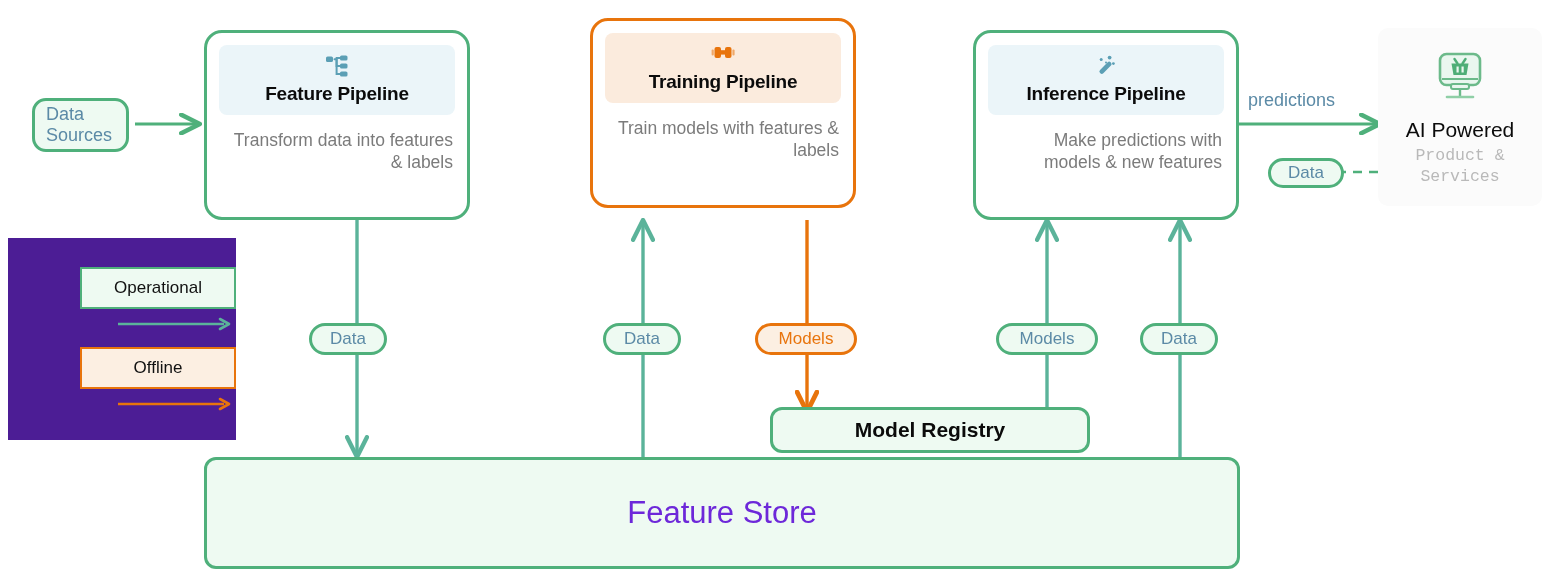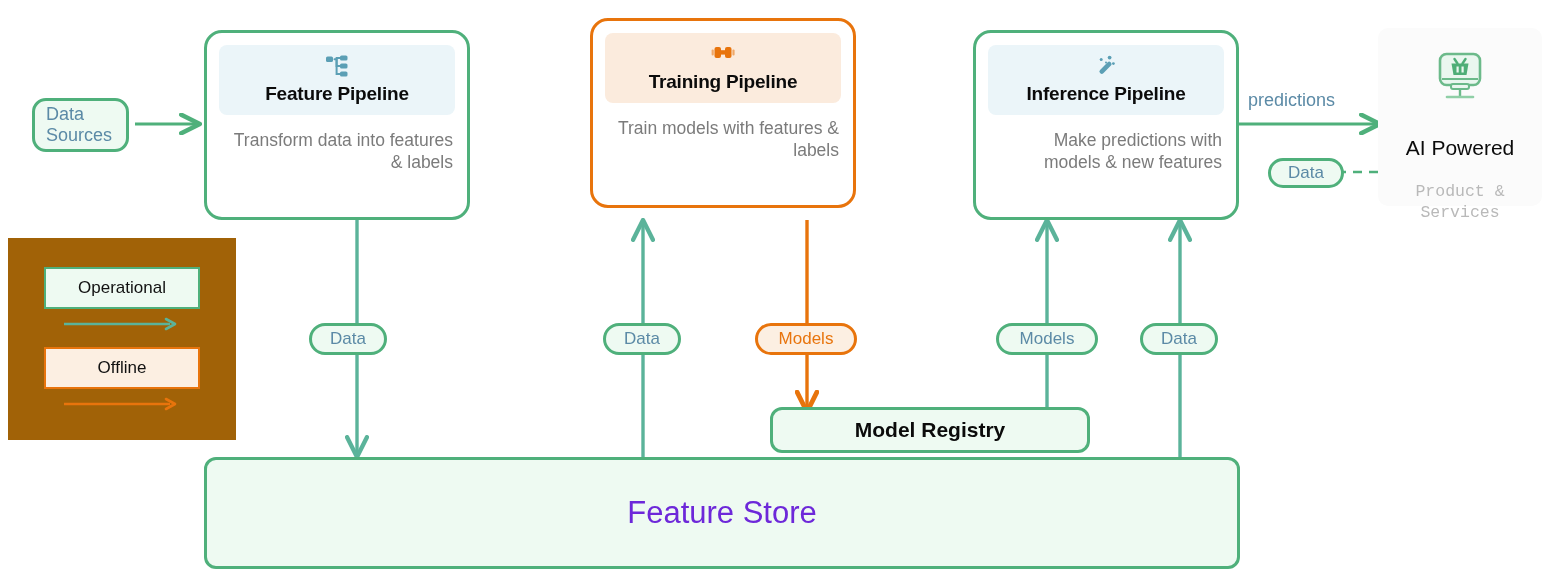--- a/index.html
+++ b/index.html
@@ -98,24 +98,24 @@
     line-height: 1.18;
     display: flex;
     flex-direction: column;
     align-items: flex-start;
     justify-content: center;
     padding-left: 11px;
   }
 
   
   .legend {
-    background: #a16207;
+    background: #4c1d95;
     display: flex;
     flex-direction: column;
-    align-items: center;
+    align-items: flex-end;
     justify-content: center;
   }
   .legend-box {
     width: 152px;
     height: 38px;
     display: flex;
     align-items: center;
     justify-content: center;
     font-size: 17px;
     color: #111;
@@ -126,21 +126,20 @@
 
   
   .product {
     background: #fbfbfb;
     border-radius: 10px;
     display: flex;
     flex-direction: column;
     align-items: center;
     justify-content: flex-start;
     padding-top: 22px;
-    gap: 18px;
   }
   .product-title {
     font-size: 21px;
     color: #0b0b0b;
     margin-top: 10px;
   }
   .product-sub {
     font-family: "Liberation Mono", monospace;
     font-size: 16.5px;
     color: #b9b9b9;

